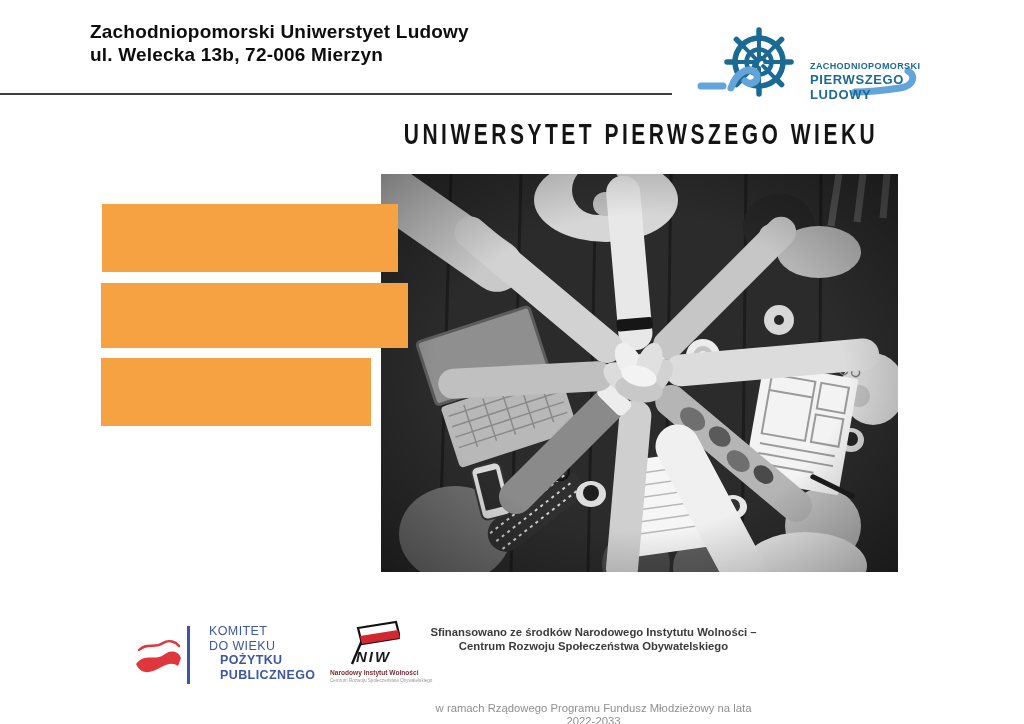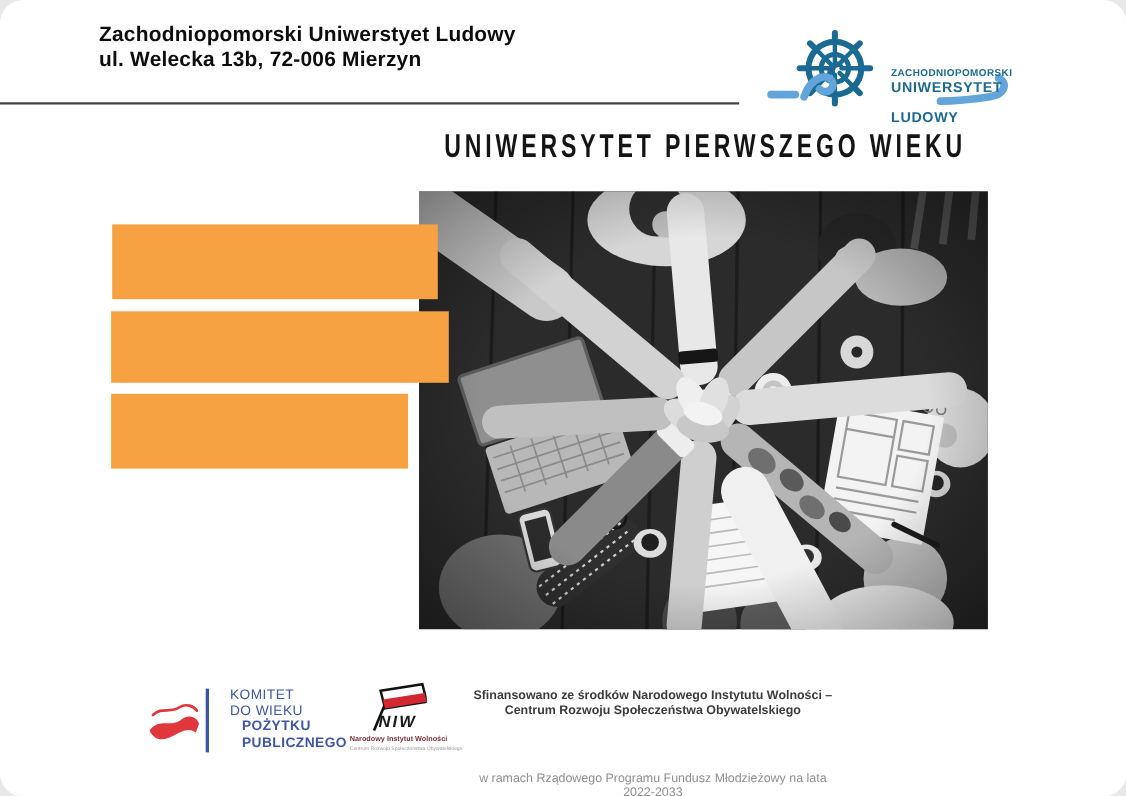--- a/index.html
+++ b/index.html
@@ -1,29 +1,29 @@
 <!DOCTYPE html>
 <html style="--accent-orange: #F6A242; --logo-dark-blue: #1B6A94; --logo-light-blue: #63A5DA; --komitet-blue: #3D56A6; --flag-red: #E0373C; --niw-red: #D22630; --niw-maroon: #7B2D35; --fundusz-blue: #7FA8CC; --muted-gray: #8F8F8F;"><head>
 <meta charset="utf-8">
 <style>
   html,body{margin:0;padding:0;background:#e8e8e8;}
   .page{
     position:relative;width:1024px;height:724px;background:#ffffff;
-    font-family:"Liberation Sans",sans-serif;overflow:hidden;margin:0 auto;border-radius:21px;
+    font-family:"Liberation Sans",sans-serif;overflow:hidden;margin:0 auto;
   }
   
   .org-block{position:absolute;left:90px;top:20px;color:#0d0d0d;font-weight:bold;
     font-size:19px;line-height:23px;letter-spacing:.2px;}
   .top-rule{position:absolute;left:0;top:93px;width:672px;height:2px;background:#3f3f3f;}
   .zul-logo{position:absolute;left:695px;top:18px;width:235px;height:85px;}
   .zul-logo svg{position:absolute;left:0;top:0;}
   .zul-text{position:absolute;left:115px;color:var(--logo-dark-blue);font-weight:bold;white-space:nowrap;}
   .zul-t1{top:43px;font-size:9px;letter-spacing:.4px;}
   .zul-t2{top:54px;font-size:13px;letter-spacing:.6px;}
-  .zul-t3{top:69px;font-size:13px;letter-spacing:.6px;margin-top:12px;}
+  .zul-t3{top:69px;font-size:13px;letter-spacing:.6px;}
   
   .main-title{
     position:absolute;left:379px;top:117px;width:524px;height:34px;
     display:flex;align-items:center;justify-content:center;
     font-size:30px;font-weight:bold;color:#141414;letter-spacing:5px;
     white-space:nowrap;transform:scaleX(.70);transform-origin:center;
   }
   
   .bar{position:absolute;background:var(--accent-orange);z-index:3;}
   .bar1{left:102px;top:204px;width:296px;height:68px;}
@@ -32,21 +32,21 @@
   
   .photo{position:absolute;left:381px;top:174px;width:517px;height:398px;z-index:1;background:#262626;}
   
   .footer{position:absolute;left:0;top:600px;width:1024px;height:124px;}
   .komitet{position:absolute;left:133px;top:24px;width:175px;height:70px;}
   .komitet svg{position:absolute;left:0;top:14px;}
   .komitet-sep{position:absolute;left:54px;top:2px;width:2.5px;height:58px;background:var(--komitet-blue);}
   .komitet-text{position:absolute;left:76px;top:0;color:var(--komitet-blue);font-size:12.5px;line-height:14.5px;letter-spacing:.4px;white-space:nowrap;}
   .komitet-text .light{font-weight:normal;}
   .komitet-text .heavy{font-weight:bold;padding-left:11px;}
-  .niw{position:absolute;left:318px;top:20px;width:84px;height:68px;text-align:center;}
+  .niw{position:absolute;left:330px;top:20px;width:84px;height:68px;text-align:center;}
   .niw svg{position:absolute;left:14px;top:0;}
   .niw-acronym{position:absolute;left:26px;top:28px;font-size:15px;font-weight:bold;font-style:italic;color:#1a1a1a;letter-spacing:2px;}
   .niw-name{position:absolute;left:0;top:49px;width:84px;font-size:6.6px;font-weight:bold;color:var(--niw-maroon);white-space:nowrap;}
   .niw-sub{position:absolute;left:0;top:58px;width:84px;font-size:4.6px;color:#9a9a9a;white-space:nowrap;}
   .funding{position:absolute;left:426px;top:26px;width:335px;text-align:center;color:#3b3b3b;font-size:11.3px;line-height:13.8px;}
   .funding .b{font-weight:bold;}
   .funding .muted{color:var(--muted-gray);font-weight:normal;margin-top:48px;}
   .fundusz{position:absolute;left:763px;top:20px;width:180px;height:70px;}
   .fundusz svg{position:absolute;left:0;top:2px;}
   .fundusz-col{position:absolute;left:56px;top:4px;white-space:nowrap;}
@@ -93,21 +93,21 @@
         </g>
         <path d="M -5,6 C -7,-3 2,-8 6,-2 C 1,-4 -3,0 -1,6" stroke-width="3" fill="#1B6A94"></path>
       </g>
       <g stroke="#63A5DA" fill="none" stroke-linecap="round">
         <line x1="6" y1="68" x2="28" y2="68" stroke-width="7"></line>
         <path d="M 36,70 C 42,52 58,47 62,57 C 64,64 55,68 50,63" stroke-width="7"></path>
         <path d="M 213,53 C 222,58 218,68 205,70 C 188,72.5 170,74 160,74" stroke-width="7"></path>
       </g>
     </svg>
     <span class="zul-text zul-t1">ZACHODNIOPOMORSKI</span>
-    <span class="zul-text zul-t2">UNIWERSYTET</span>
+    <span class="zul-text zul-t2">PIERWSZEGO</span>
     <span class="zul-text zul-t3">LUDOWY</span>
   </div>
 
   <div class="main-title">UNIWERSYTET PIERWSZEGO WIEKU</div>
 
   <svg class="photo" viewBox="0 0 517 398">
     <defs>
       <radialGradient id="vig" cx="50%" cy="50%" r="72%">
         <stop offset="55%" stop-color="#000" stop-opacity="0"></stop>
         <stop offset="100%" stop-color="#000" stop-opacity=".42"></stop>

